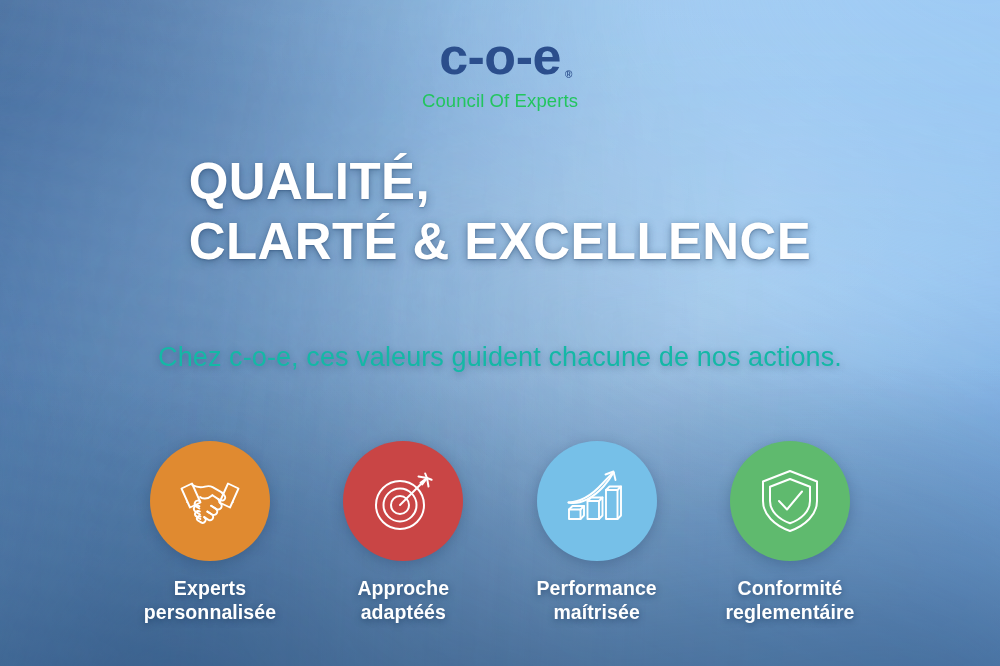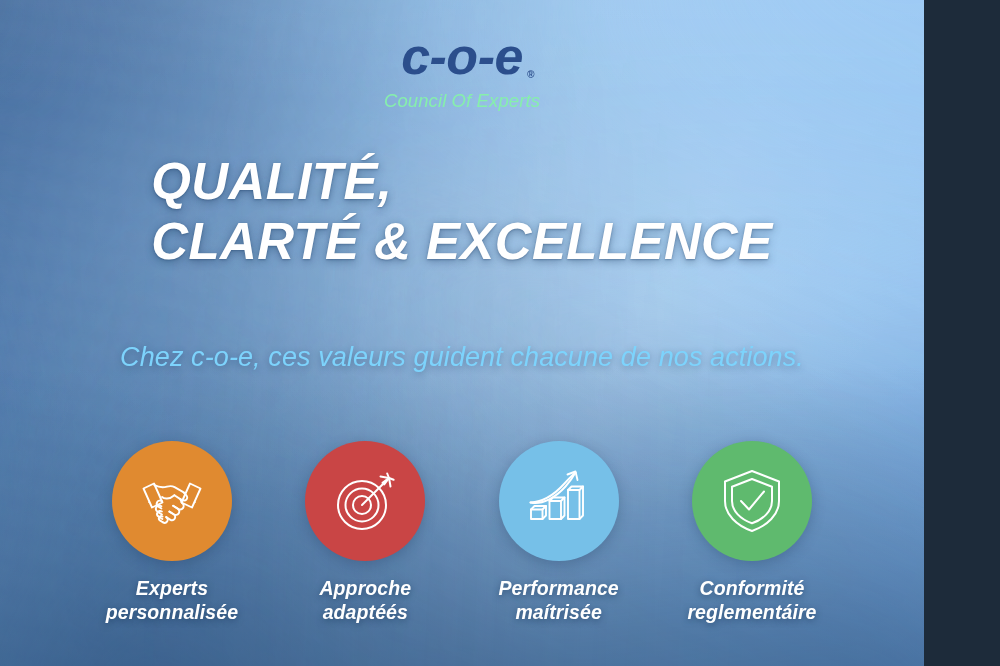--- a/index.html
+++ b/index.html
@@ -2,25 +2,24 @@
 <html><head>
 <meta charset="utf-8">
 <style>
   html, body {
     margin: 0;
     padding: 0;
     background: #1d2b3a;
   }
   .stage {
     position: relative;
-    width: 924px;
+    width: 1000px;
     height: 666px;
     overflow: hidden;
     font-family: "Liberation Sans", sans-serif;
-    font-style: italic;
     -webkit-font-smoothing: antialiased;
   }
 
   
   .bg-root { position: absolute; inset: 0; overflow: hidden; }
   .bg-layer { position: absolute; inset: -80px; }
 
   
   .bg-sky {
     background:
@@ -124,42 +123,42 @@
     right: -11px;
     bottom: 2px;
     font-size: 10px;
     font-weight: 700;
     color: #2b4e8c;
   }
   .logo-tagline {
     margin-top: 8px;
     font-size: 18.5px;
     font-weight: 400;
-    color: #86efac;
+    color: #22c55e;
     letter-spacing: 0.1px;
   }
 
   
   .headline {
     margin-top: 40px;
     text-align: left;
     color: #ffffff;
     font-size: 51px;
     font-weight: 700;
     line-height: 1.17;
     letter-spacing: 0.4px;
     text-shadow: 0 2px 9px rgba(26,58,96,0.45), 0 1px 2px rgba(26,58,96,0.35);
   }
   .headline .hl-line { display: block; white-space: nowrap; }
 
   
   .subtitle {
     margin-top: 37px;
     text-align: center;
-    color: #7dd3fc;
+    color: #14b8a6;
     font-size: 27px;
     font-weight: 400;
     letter-spacing: 0.1px;
     text-shadow: 0 2px 7px rgba(26,58,96,0.40);
   }
 
   
   .pillars {
     margin-top: 41px;
     width: 760px;

